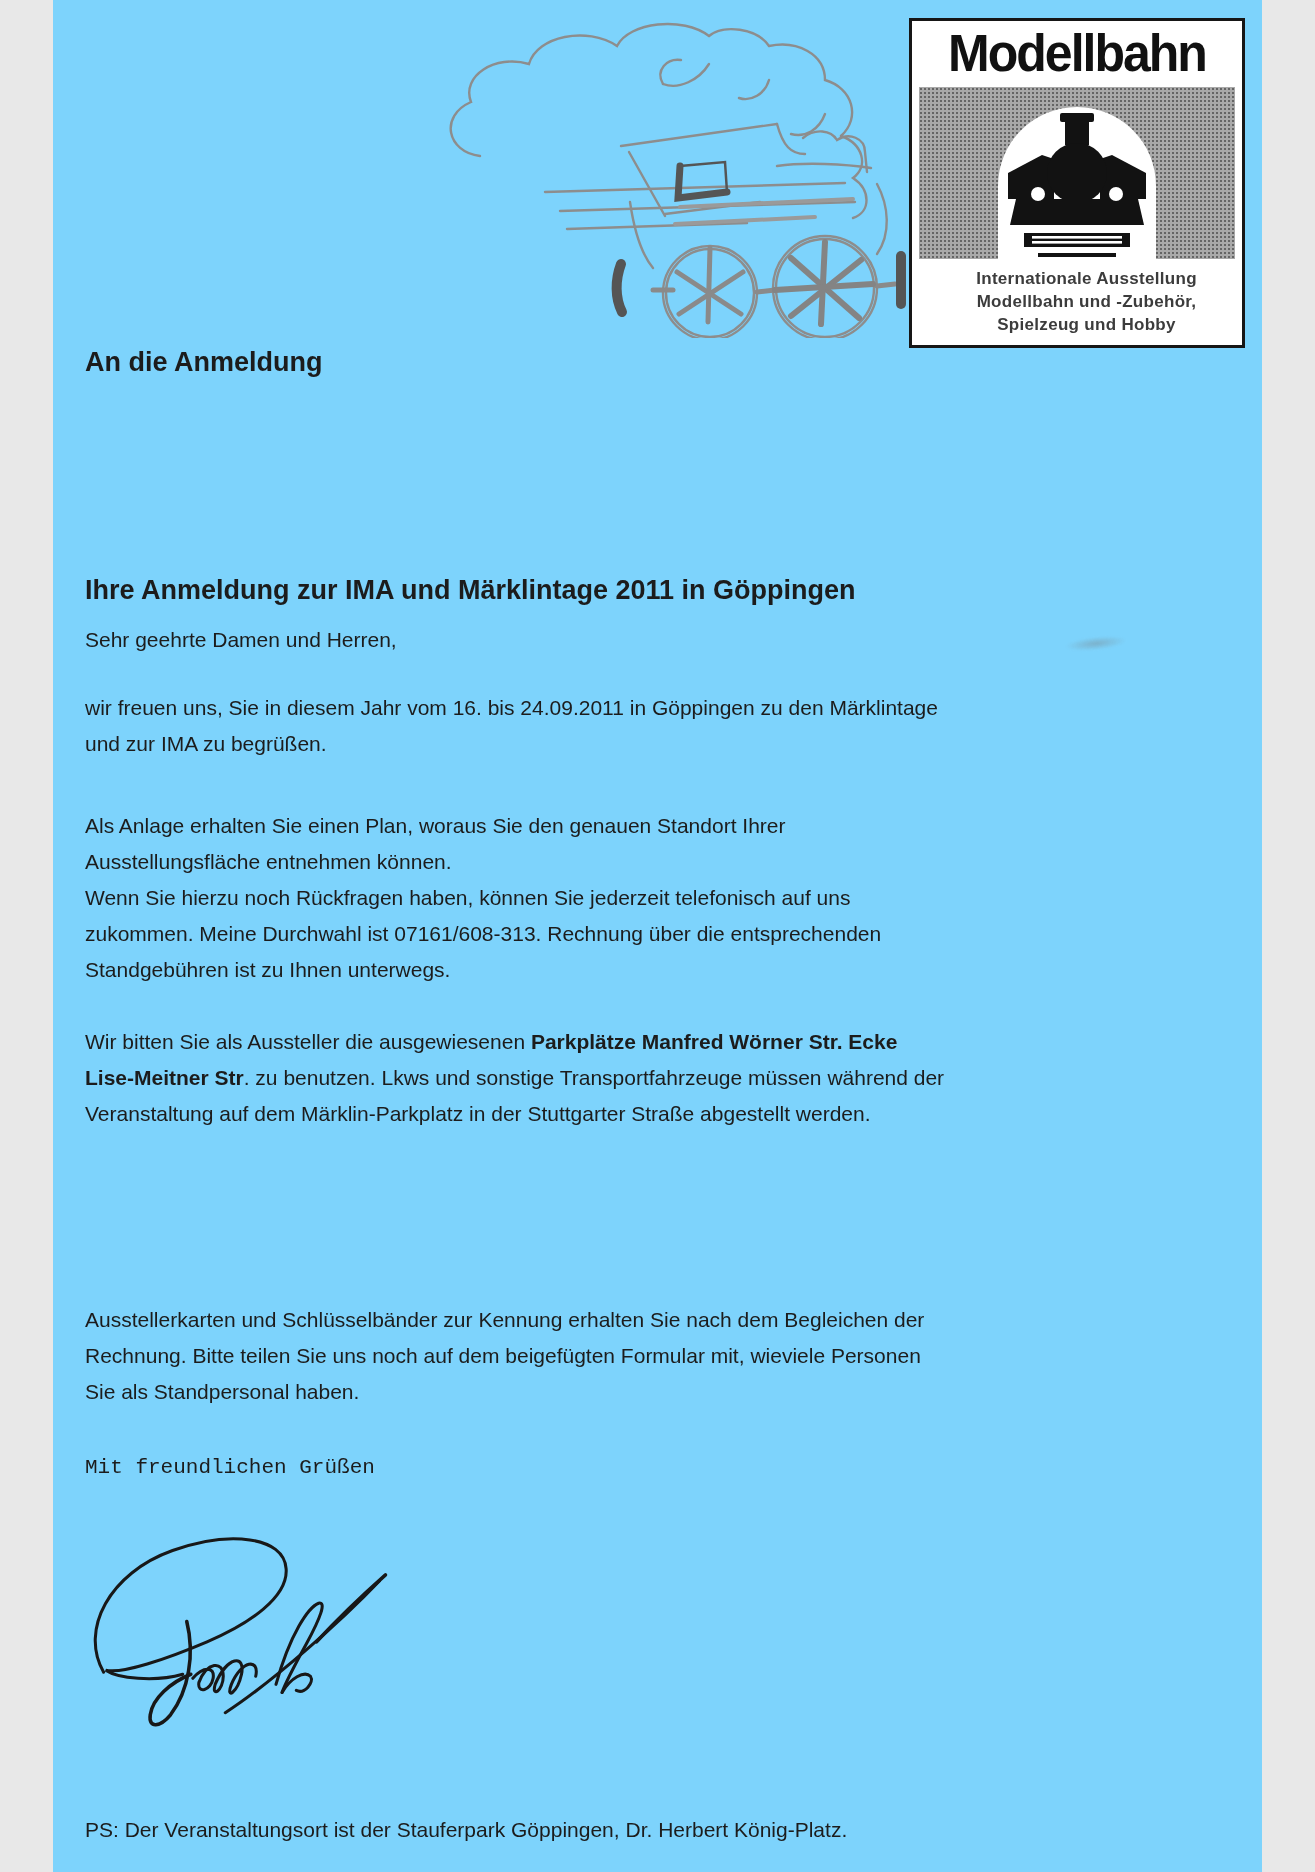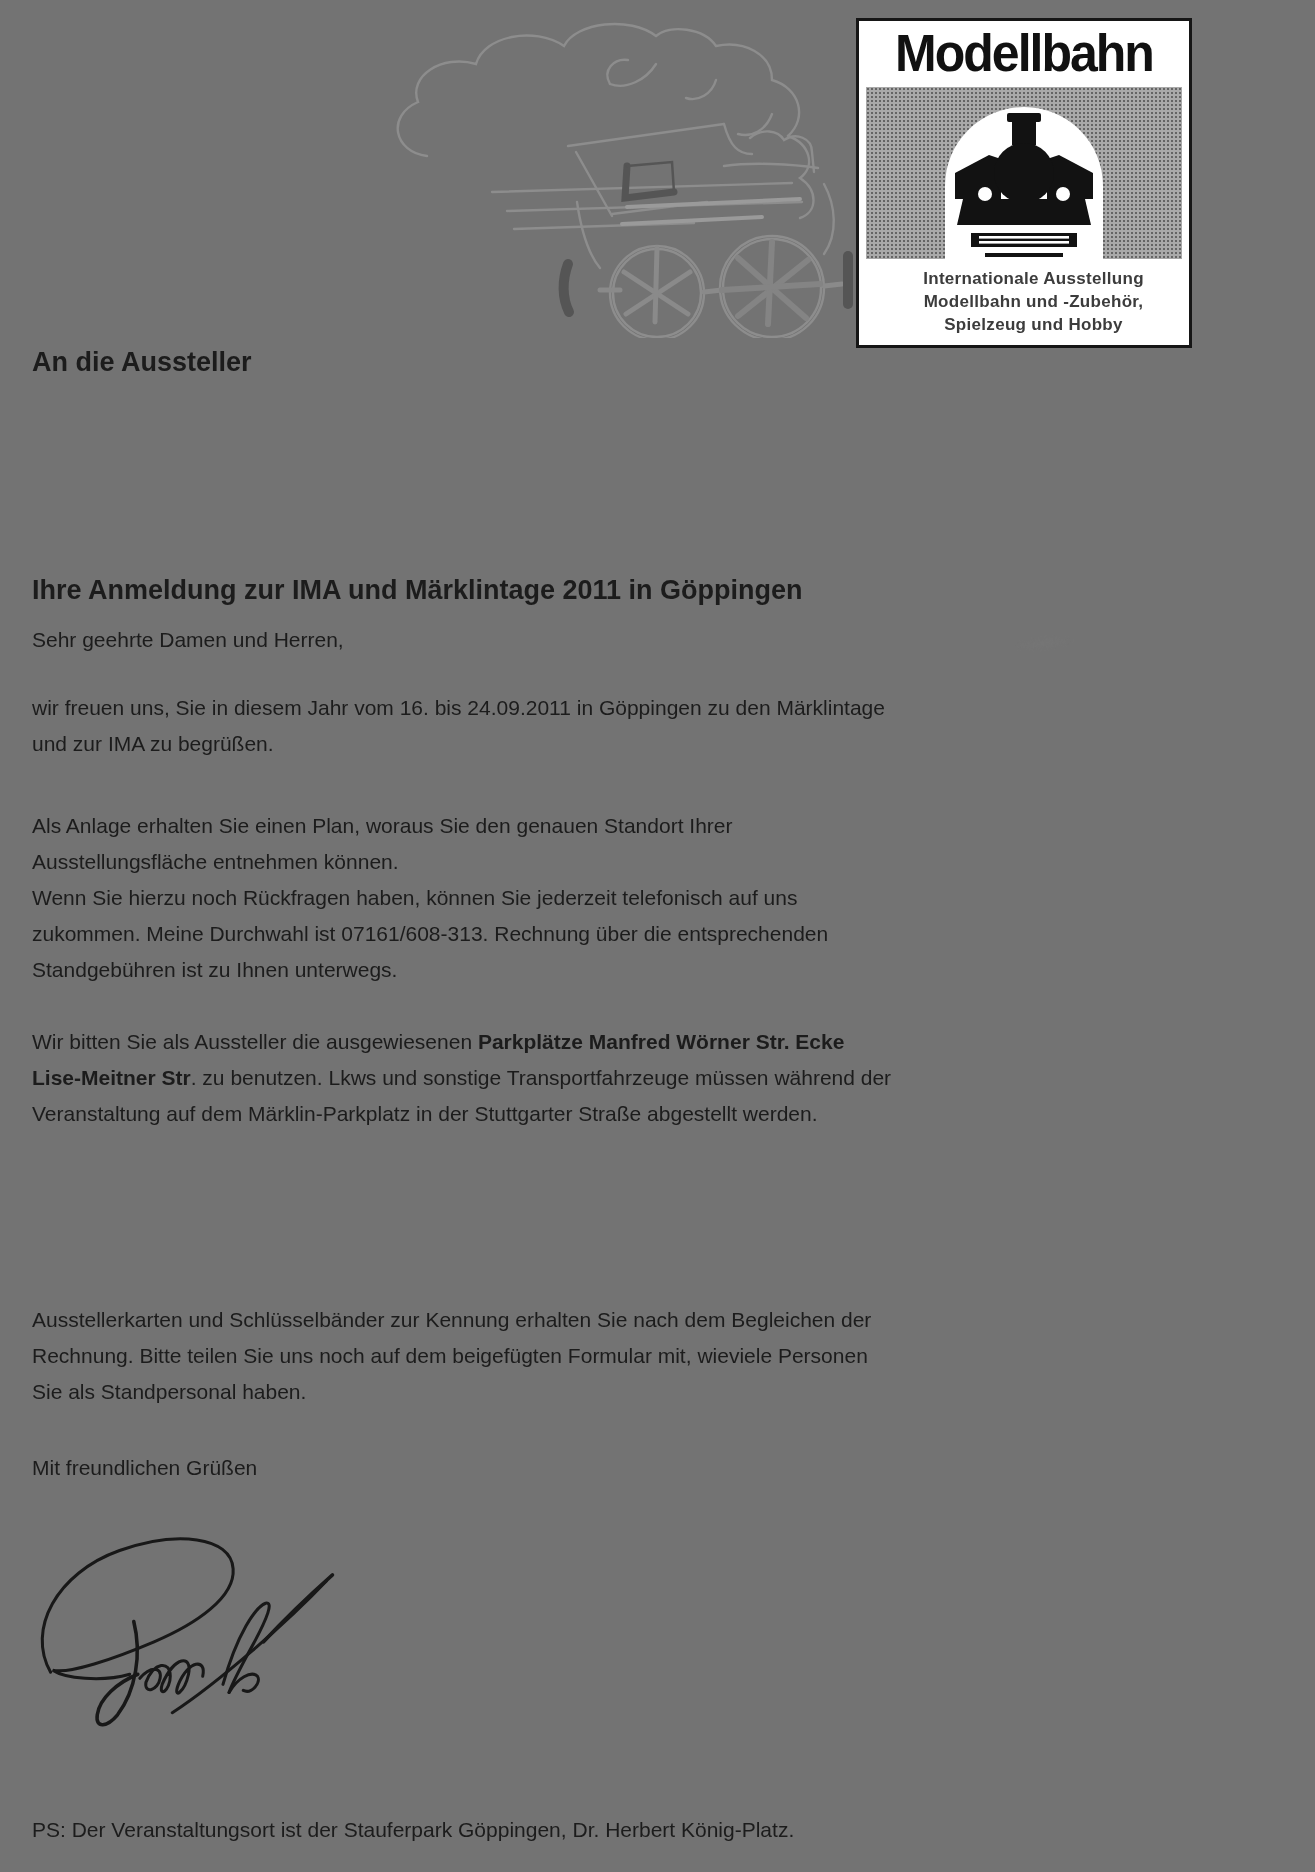--- a/index.html
+++ b/index.html
@@ -1,17 +1,17 @@
 <!DOCTYPE html>
 <html><head>
 <meta charset="utf-8">
 <style>
   html,body{margin:0;padding:0;background:#e8e8e8;}
   .page{
-    position:relative;width:1315px;height:1872px;background:#737373;
+    position:relative;width:1209px;height:1872px;background:#7dd3fc;
     font-family:"Liberation Sans",sans-serif;color:#1c1c1c;overflow:hidden;
     margin:0 auto;
   }
   .txt{position:absolute;left:32px;font-size:21px;line-height:36px;white-space:pre-line;}
   .b{font-weight:bold;margin-top:28px;}
   .h1{font-size:27px;font-weight:bold;}
   
   .sketch{position:absolute;left:372px;top:6px;width:492px;height:332px;}
   
   .logo{position:absolute;left:856px;top:18px;width:336px;height:330px;
@@ -114,21 +114,21 @@
           <rect x="34" y="134" width="90" height="2.6" fill="#ffffff"></rect>
           <rect x="40" y="146" width="78" height="4" fill="#121212"></rect>
         </svg>
       </div>
     </div>
     <div class="logo-sub">Internationale Ausstellung
 Modellbahn und -Zubehör,
 Spielzeug und Hobby</div>
   </div>
 
-  <div class="txt h1" style="top:344px;">An die Aussteller</div>
+  <div class="txt h1" style="top:344px;">An die Anmeldung</div>
 
   <div class="txt h1" style="top:572px;">Ihre Anmeldung zur IMA und Märklintage 2011 in Göppingen</div>
 
   <div class="txt" style="top:622px;">Sehr geehrte Damen und Herren,</div>
 
   <div class="txt" style="top:690px;">wir freuen uns, Sie in diesem Jahr vom 16. bis 24.09.2011 in Göppingen zu den Märklintage
 und zur IMA zu begrüßen.</div>
 
   <div class="smudge"></div>
 
@@ -138,21 +138,21 @@
 zukommen. Meine Durchwahl ist 07161/608-313. Rechnung über die entsprechenden
 Standgebühren ist zu Ihnen unterwegs.</div>
 
   <div class="txt" style="top:1024px;"><span>Wir bitten Sie als Aussteller die ausgewiesenen </span><span class="b">Parkplätze Manfred Wörner Str. Ecke</span><br><span class="b">Lise-Meitner Str</span><span>. zu benutzen. Lkws und sonstige Transportfahrzeuge müssen während der</span><br><span>Veranstaltung auf dem Märklin-Parkplatz in der Stuttgarter Straße abgestellt werden.</span></div>
 
 
   <div class="txt" style="top:1278px;margin-top:24px;">Ausstellerkarten und Schlüsselbänder zur Kennung erhalten Sie nach dem Begleichen der
 Rechnung. Bitte teilen Sie uns noch auf dem beigefügten Formular mit, wieviele Personen
 Sie als Standpersonal haben.</div>
 
-  <div class="txt" style="top:1450px;">Mit freundlichen Grüßen</div>
+  <div class="txt" style="top:1450px;font-family:Liberation Mono, monospace;">Mit freundlichen Grüßen</div>
 
   <div class="signature">
     <svg width="335" height="218" viewBox="0 0 330 215" fill="none">
       <g stroke="#181818" stroke-linecap="round" fill="none">
         <path d="M30,158 C6,116 36,60 98,38 C154,18 208,24 210,56 C212,84 174,110 132,128 C92,145 48,160 32,156 C44,164 80,168 108,160" stroke-width="3"></path>
         <path d="M112,108 C120,140 114,176 96,200 C86,212 74,214 76,200 C78,184 96,168 116,160" stroke-width="3.5"></path>
         <path d="M118,164 C128,152 140,152 138,164 C136,176 122,180 124,168 C132,148 148,146 148,162 C148,176 136,184 140,170 C152,142 170,140 166,160 C162,178 150,186 156,170 C166,146 184,144 180,162" stroke-width="3"></path>
         <path d="M200,170 C214,120 232,94 242,90 C250,88 244,104 230,130 C218,152 208,172 206,178" stroke-width="3"></path>
         <path d="M206,178 C214,164 228,156 234,162 C238,168 228,180 220,176" stroke-width="3"></path>
         <path d="M150,198 C196,168 264,108 302,68" stroke-width="3"></path>

